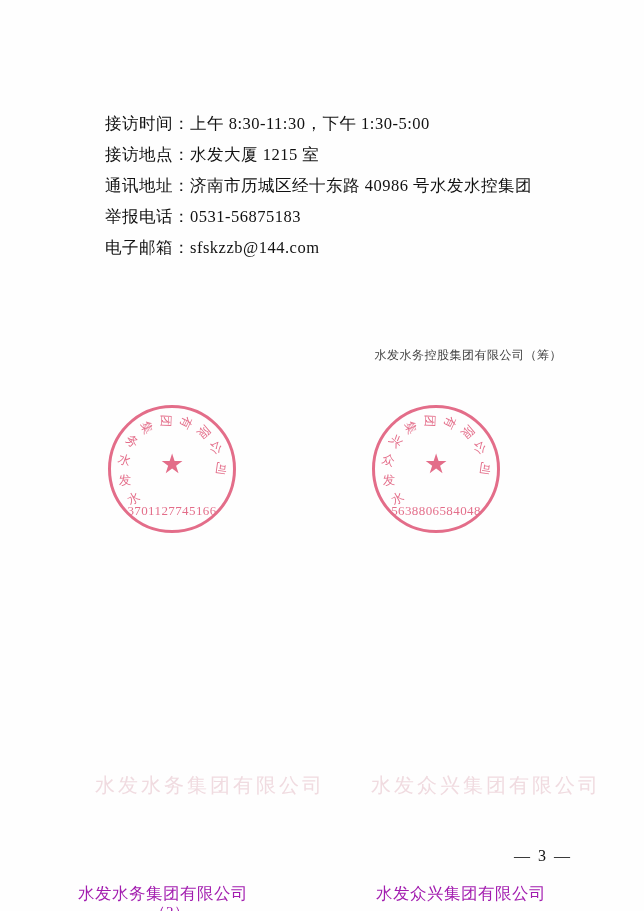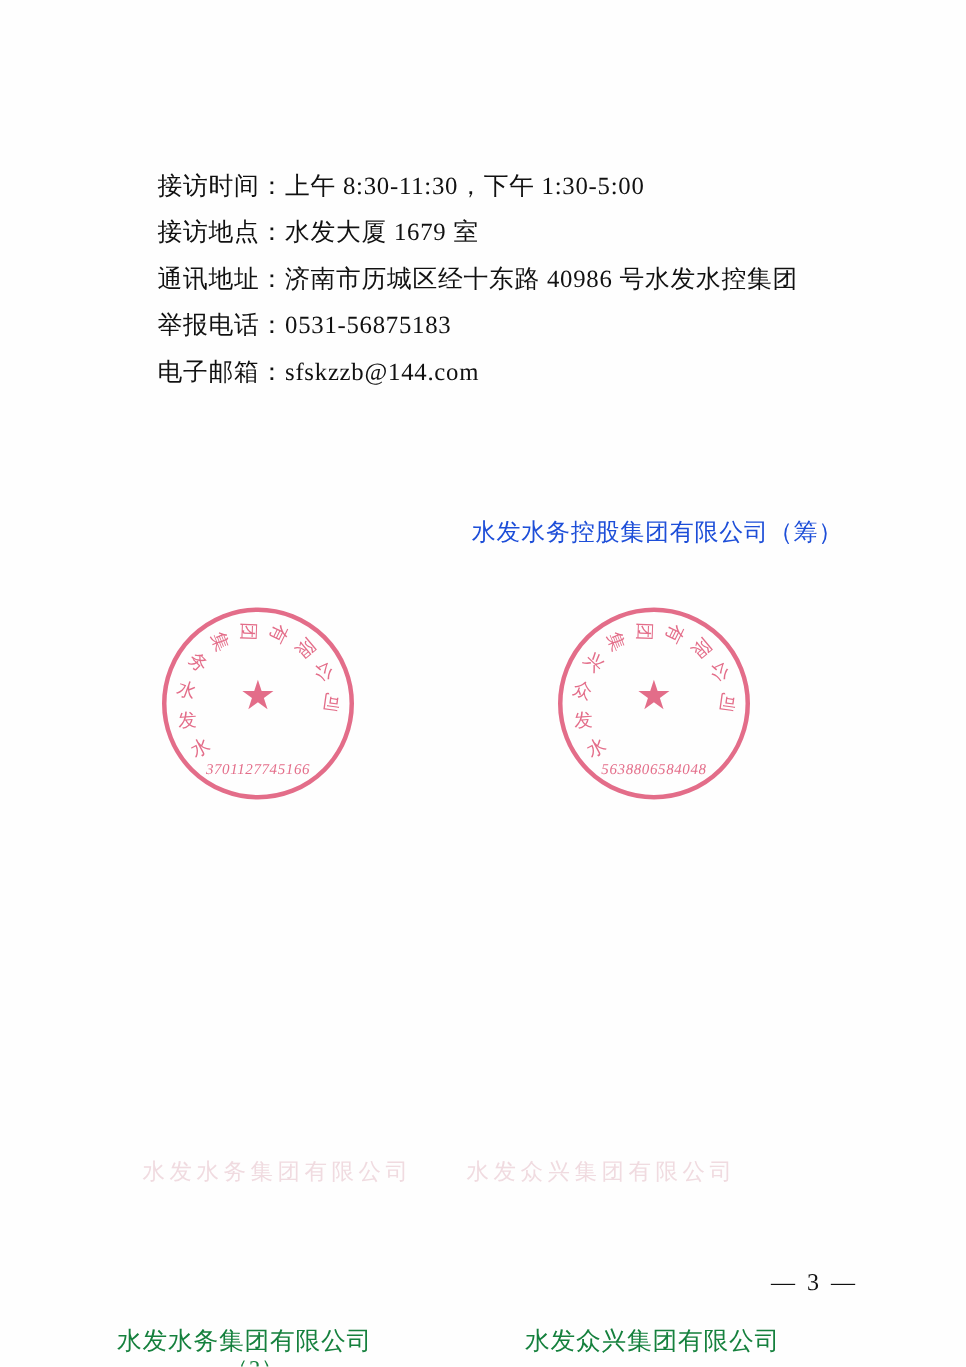--- a/index.html
+++ b/index.html
@@ -37,25 +37,25 @@
     text-indent: 33px;
   }
   .sign-block {
     position: absolute;
     left: 72px;
     top: 340px;
     width: 500px;
     text-align: right;
   }
   .sign-line {
-    font-size: 16px;
+    font-size: 12px;
     line-height: 31px;
     letter-spacing: 0.5px;
     padding-right: 10px;
-    color: #1d4ed8;
+    color: #404040;
   }
   .stamp-area {
     position: absolute;
     left: 0;
     top: 405px;
     width: 644px;
     height: 140px;
   }
   .stamp {
     position: absolute;
@@ -91,68 +91,67 @@
     font-size: 27px;
     color: #e05a7a;
     line-height: 1;
   }
   .stamp .code {
     position: absolute;
     left: 0;
     right: 0;
     bottom: 11px;
     text-align: center;
-    font-size: 10px;
+    font-size: 13px;
     color: #e05a7a;
     letter-spacing: 0.4px;
-    font-style: italic;
   }
   .stamp-caption {
     position: absolute;
     font-size: 16.5px;
-    color: #15803d;
+    color: #a21caf;
     letter-spacing: 0.5px;
     white-space: nowrap;
   }
   .cap-left { left: 78px; top: 478px; }
   .cap-left-sub {
     left: 78px;
     top: 498px;
     width: 184px;
     text-align: center;
     font-size: 15px;
   }
-  .cap-right { left: 350px; top: 478px; }
+  .cap-right { left: 376px; top: 478px; }
   .ghost {
     position: absolute;
     left: 95px;
     top: 772px;
     width: 460px;
-    font-size: 15px;
+    font-size: 20px;
     color: #f0dbe0;
     letter-spacing: 3px;
     white-space: nowrap;
   }
   .page-number {
     position: absolute;
     right: 72px;
     bottom: 46px;
     font-size: 16px;
     color: #111111;
     letter-spacing: 2px;
   }
 </style>
 </head>
 <body>
 
 <div class="page">
 
   <div class="body-block">
     <div class="line indent">接访时间：上午 8:30-11:30，下午 1:30-5:00</div>
-    <div class="line indent">接访地点：水发大厦 1679 室</div>
+    <div class="line indent">接访地点：水发大厦 1215 室</div>
     <div class="line indent">通讯地址：济南市历城区经十东路 40986 号水发水控集团</div>
     <div class="line indent">举报电话：0531-56875183</div>
     <div class="line indent">电子邮箱：sfskzzb@144.com</div>
   </div>
 
   <div class="sign-block">
     <div class="sign-line">水发水务控股集团有限公司（筹）</div>
   </div>
 
   <div class="stamp-area">

